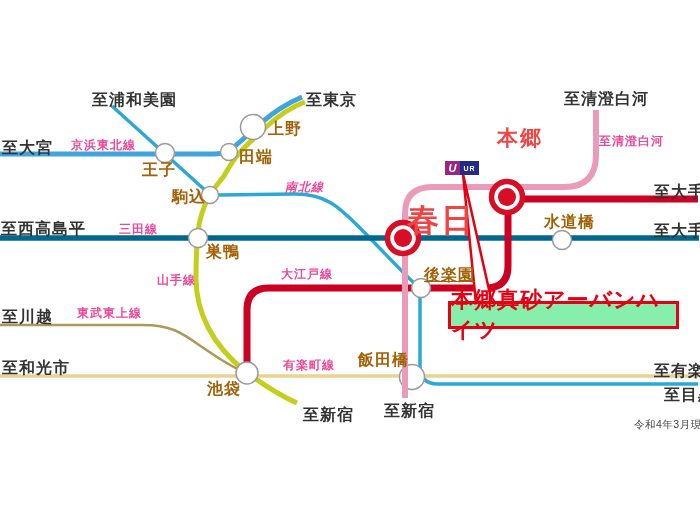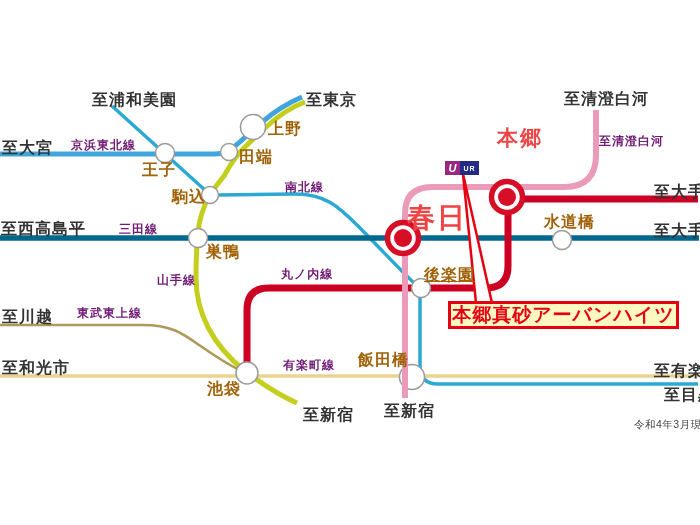--- a/index.html
+++ b/index.html
@@ -2,31 +2,31 @@
 <html><head>
 <meta charset="utf-8">
 <style>
   html,body{margin:0;padding:0;background:#fff;}
   #stage{
     position:relative;width:700px;height:525px;background:#ffffff;overflow:hidden;
     font-family:"Liberation Sans","DejaVu Sans",sans-serif;
   }
   #stage svg{position:absolute;left:0;top:0;}
   .lbl{position:absolute;white-space:nowrap;line-height:1.1;}
-  .lbl-line{font-size:12px;font-weight:bold;color:#701a75;letter-spacing:1px;}
+  .lbl-line{font-size:12px;font-weight:bold;color:#ec4899;letter-spacing:1px;}
   .lbl-dest{font-size:16px;font-weight:600;color:#333;letter-spacing:1px;}
   .lbl-sta{font-size:16px;font-weight:600;color:#a16207;letter-spacing:1px;}
   .lbl-red{color:#ef4444;font-weight:bold;letter-spacing:2px;}
-  .kasuga{font-size:28px;}
+  .kasuga{font-size:32px;}
   .hongo{font-size:21px;}
   .asof{font-size:10.5px;color:#444;letter-spacing:0.5px;}
   #property-box{
     position:absolute;left:448px;top:301px;width:225px;height:22px;
-    background:#fef9c3;border:3px solid #e50012;color:#e50012;
-    font-size:19px;font-weight:bold;letter-spacing:1px;
+    background:#86efac;border:3px solid #e50012;color:#e50012;
+    font-size:22px;font-weight:bold;letter-spacing:1px;
     display:flex;align-items:center;justify-content:center;z-index:6;
   }
   #ur-badge{
     position:absolute;left:445px;top:161px;height:14px;display:flex;z-index:7;
   }
   #ur-badge .u-cell{
     width:15px;height:14px;background:#97287f;color:#fff;
     font-size:11px;font-weight:bold;font-style:italic;
     display:flex;align-items:center;justify-content:center;
   }
@@ -75,24 +75,24 @@
       <circle cx="403" cy="238" r="15.5" fill="#fff" stroke="#d60f26" stroke-width="5.5"></circle>
       <circle cx="403" cy="238" r="9" fill="#d60f26"></circle>
     </g>
     <g>
       <circle cx="507" cy="197" r="15.5" fill="#fff" stroke="#d60f26" stroke-width="5.5"></circle>
       <circle cx="507" cy="197" r="9" fill="#d60f26"></circle>
     </g>
   </svg>
 
   <span class="lbl lbl-line" style="left:71px;top:139px;">京浜東北線</span>
-  <span class="lbl lbl-line" style="left:285px;top:181px;">南北線</span>
+  <span class="lbl lbl-line" style="left:285px;top:181px;font-style:italic;">南北線</span>
   <span class="lbl lbl-line" style="left:95px;top:223px;margin-left:24px;">三田線</span>
   <span class="lbl lbl-line" style="left:157px;top:274px;">山手線</span>
-  <span class="lbl lbl-line" style="left:281px;top:268px;">丸ノ内線</span>
+  <span class="lbl lbl-line" style="left:281px;top:268px;">大江戸線</span>
   <span class="lbl lbl-line" style="left:77px;top:307px;">東武東上線</span>
   <span class="lbl lbl-line" style="left:283px;top:359px;">有楽町線</span>
   <span class="lbl lbl-line" style="left:599px;top:135px;">至清澄白河</span>
 
   <span class="lbl lbl-dest" style="left:92px;top:91px;">至浦和美園</span>
   <span class="lbl lbl-dest" style="left:306px;top:91px;">至東京</span>
   <span class="lbl lbl-dest" style="left:2px;top:139px;">至大宮</span>
   <span class="lbl lbl-dest" style="left:1px;top:220px;">至西高島平</span>
   <span class="lbl lbl-dest" style="left:564px;top:90px;">至清澄白河</span>
   <span class="lbl lbl-dest" style="left:654px;top:183px;">至大手町</span>

